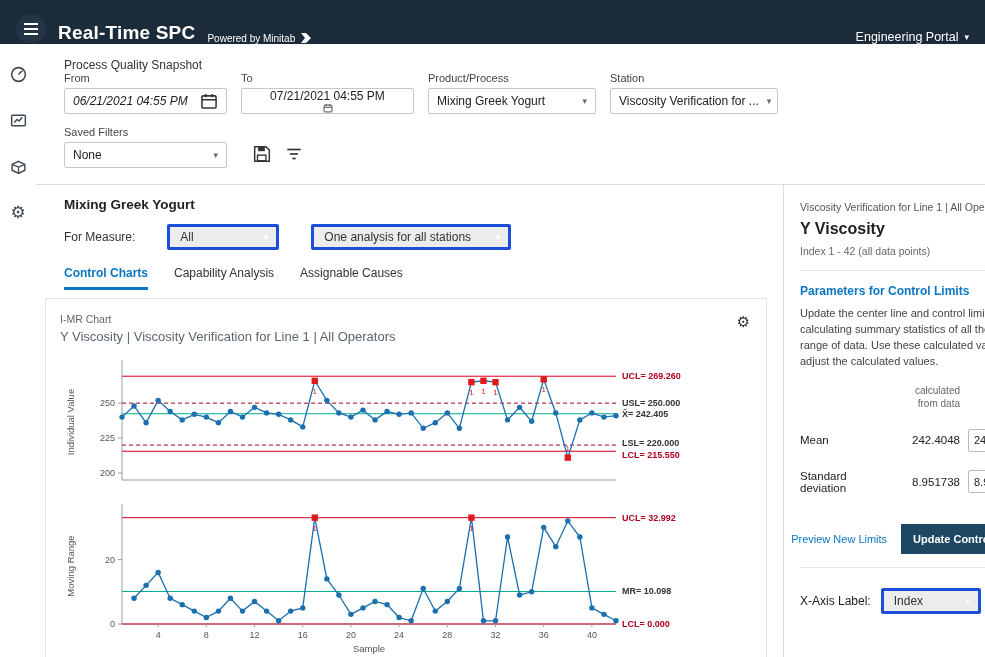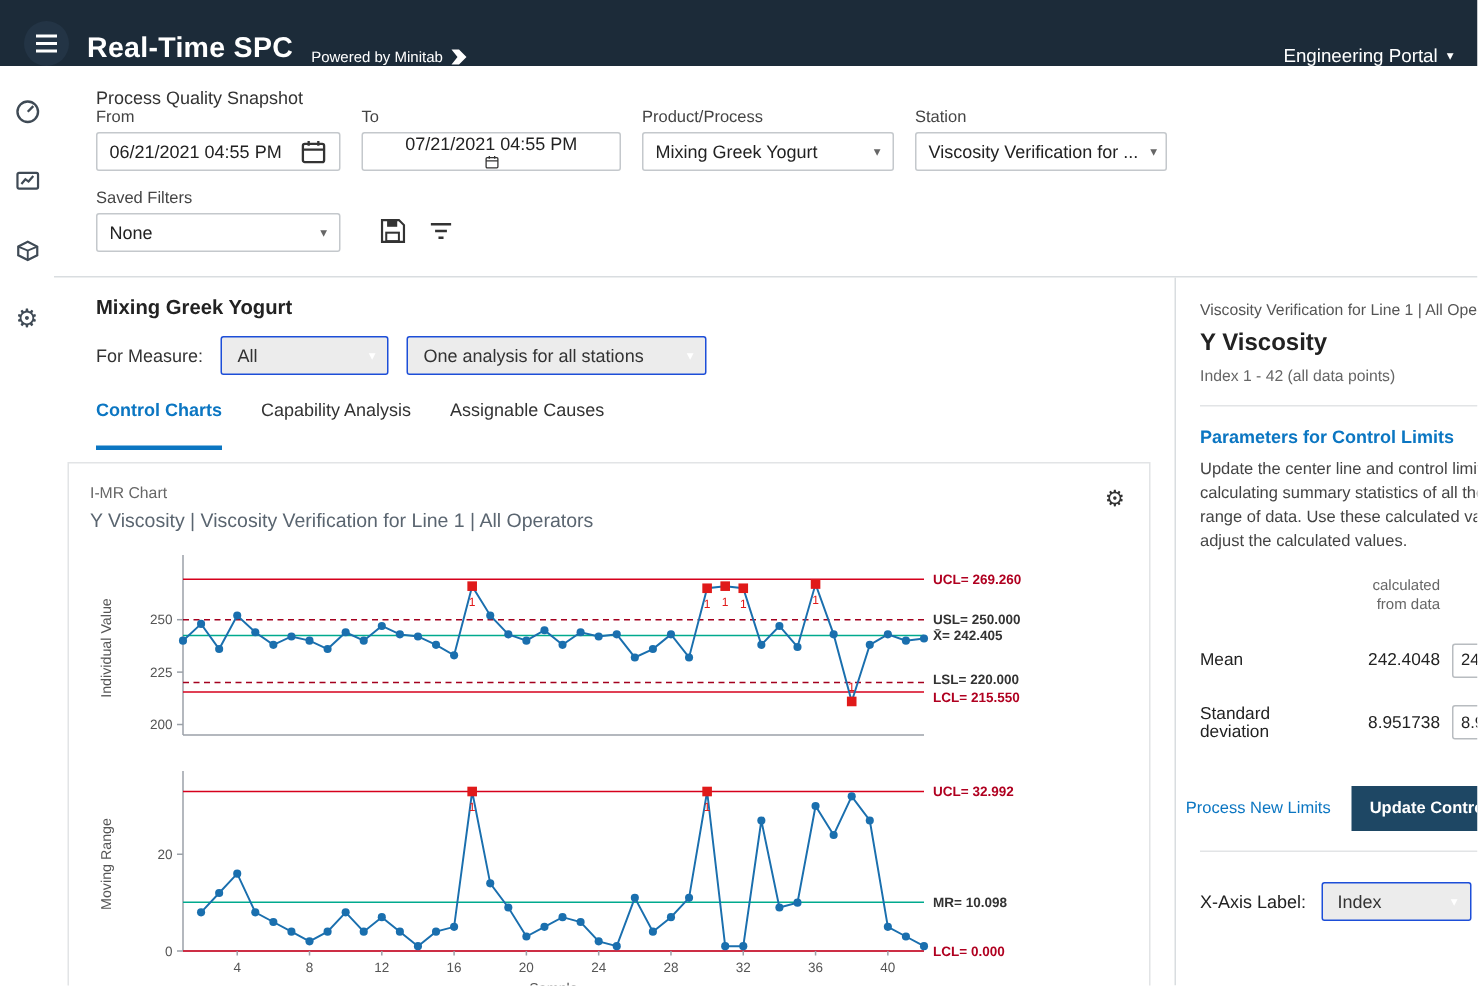--- a/index.html
+++ b/index.html
@@ -30,36 +30,36 @@
   .filters-title { font-size:12px; color:#333; }
   .filter-row { display:flex; gap:14px; }
   .field { display:flex; flex-direction:column; }
   .field > label { font-size:11px; color:#444; margin-bottom:4px; }
   .textbox, .dropdown {
     height:26px; border:1px solid #C4C8CC; border-radius:2px; background:#fff;
     display:flex; align-items:center; justify-content:space-between;
     padding:0 8px; font-size:12px; color:#222; cursor:pointer; white-space:nowrap; overflow:hidden;
   }
   .dropdown .chev { color:#666; margin-left:8px; }
-  .w-from { width:163px; } .w-to { width:173px;flex-direction:column; } .w-prod { width:168px; } .w-sta { width:168px; } .w-saved { width:163px; }
+  .w-from { width:163px;font-style:italic; } .w-to { width:173px;flex-direction:column; } .w-prod { width:168px; } .w-sta { width:168px; } .w-saved { width:163px; }
   .saved-row { display:flex; gap:26px; margin-top:12px; }
   .saved-icons { display:flex; gap:14px; align-self:flex-end; margin-bottom:5px; color:#333; }
   .tool-icon { width:18px; height:18px; cursor:pointer; color:#333; }
 
   
   .lower-row { display:flex; flex:1; min-height:0; }
   .main { width:747px; flex:none; }
   .analysis-head { padding:12px 16px 0 28px; }
   .analysis-title { font-size:13.5px; font-weight:bold; color:#222; }
-  .measure-row { display:flex; align-items:center; gap:12px; margin-top:12px; }
+  .measure-row { display:flex; align-items:center; gap:32px; margin-top:12px; }
   .measure-label { font-size:12px; color:#333; }
-  .gray-select { height:26px; background:#ECECEC; border:1px solid #1d4ed8; border-radius:2px; display:flex; align-items:center; justify-content:space-between; padding:0 8px 0 10px; font-size:12px; color:#333; cursor:pointer; }
+  .gray-select { height:26px; background:#ECECEC; border:3px solid #1d4ed8; border-radius:2px; display:flex; align-items:center; justify-content:space-between; padding:0 8px 0 10px; font-size:12px; color:#333; cursor:pointer; }
   .w-measure { width:112px; } .w-scope { width:200px; }
   .tabs { display:flex; gap:26px; margin-top:16px; font-size:12px; }
-  .tab { padding-bottom:17px; color:#333; cursor:pointer; }
+  .tab { padding-bottom:7px; color:#333; cursor:pointer; }
   .tab.active { color:#0B76C2; font-weight:bold; border-bottom:3px solid #0B76C2; }
 
   .chart-card { margin:8px 16px 0 9px; border:1px solid #E2E4E6; background:#fff; padding:14px; position:relative; }
   .chart-type { font-size:10.5px; color:#666; }
   .chart-title { font-size:13px; color:#5A6570; margin-top:4px; }
   .card-gear { position:absolute; right:16px; top:14px; font-size:15px; color:#333; cursor:pointer; }
   svg.spc { display:block; margin-top:12px; }
 
   
   .aside { width:202px; flex:none; border-left:1px solid #D9DDE0; overflow:hidden; }
@@ -394,21 +394,21 @@
             <div>Mean</div>
             <div class="calc-val">242.4048</div>
             <input class="calc-input" value="242.4048" style="">
 
             <div>Standard deviation</div>
             <div class="calc-val">8.951738</div>
             <input class="calc-input" value="8.951738" style="">
           </div>
 
           <div class="actions">
-            <span class="link">Process New Limits</span>
+            <span class="link">Preview New Limits</span>
             <button class="primary-btn">Update Control Limits</button>
           </div>
 
           <hr class="sep">
 
           <div class="xaxis-row">
             <span>X-Axis Label:</span>
             <div class="gray-select w-xaxis">
               <span>Index</span>
               <span class="chev">▾</span>

